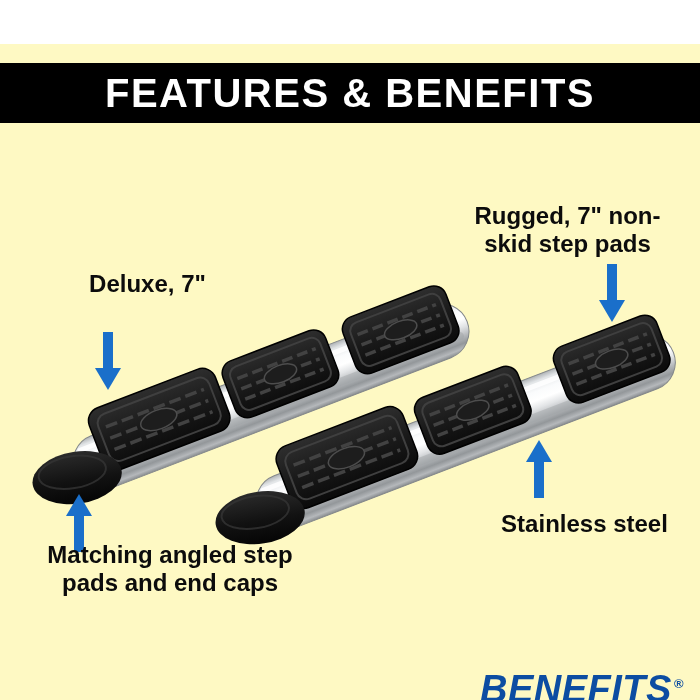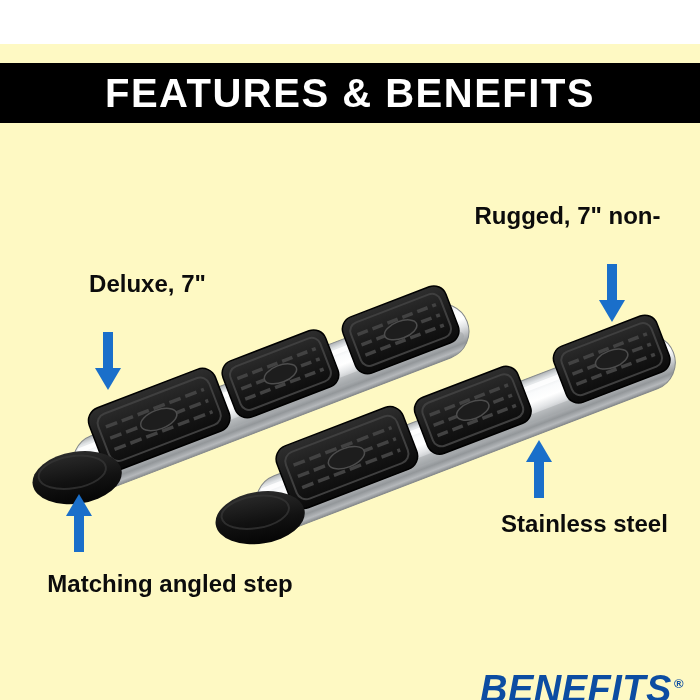--- a/index.html
+++ b/index.html
@@ -107,20 +107,21 @@
       <use href="#padStd" transform="translate(330,-46)"></use>
       <g transform="rotate(12 0 6)">
         <ellipse cx="0" cy="6" rx="45" ry="26" fill="url(#capg)"></ellipse>
         <ellipse cx="-4" cy="0" rx="34" ry="16" fill="none" stroke="#343434" stroke-width="2" opacity="0.8"></ellipse>
       </g>
     </g>
   </svg>
 
   <div class="callout" style="left:435px; top:158px; width:265px;">
     <span>Rugged, 7" non-</span><br>
+    <span>skid step pads</span>
   </div>
   <svg class="arrow" style="left:597px; top:220px;" viewBox="0 0 30 58">
     <rect x="10" y="0" width="10" height="38" fill="currentColor"></rect>
     <polygon points="2,36 28,36 15,58" fill="currentColor"></polygon>
   </svg>
 
   <div class="callout" style="left:40px; top:226px; width:215px;">
     <span>Deluxe, 7"</span><br>
   </div>
   <svg class="arrow" style="left:93px; top:288px;" viewBox="0 0 30 58">
@@ -133,21 +134,22 @@
     <rect x="10" y="20" width="10" height="38" fill="currentColor"></rect>
   </svg>
   <div class="callout" style="left:467px; top:466px; width:235px;">
     <span>Stainless steel</span><br>
   </div>
 
   <svg class="arrow" style="left:64px; top:450px;" viewBox="0 0 30 58">
     <polygon points="2,22 28,22 15,0" fill="currentColor"></polygon>
     <rect x="10" y="20" width="10" height="38" fill="currentColor"></rect>
   </svg>
-  <div class="callout" style="left:30px; top:526px; width:280px;">
+  <div class="callout" style="left:30px; top:497px; width:280px;">
     <span>Matching angled step</span><br>
+    <span>pads and end caps</span>
   </div>
 
   <div class="logo">
     <span>BENEFITS</span><sup>®</sup>
   </div>
 
 </div>
 
 </body></html>

